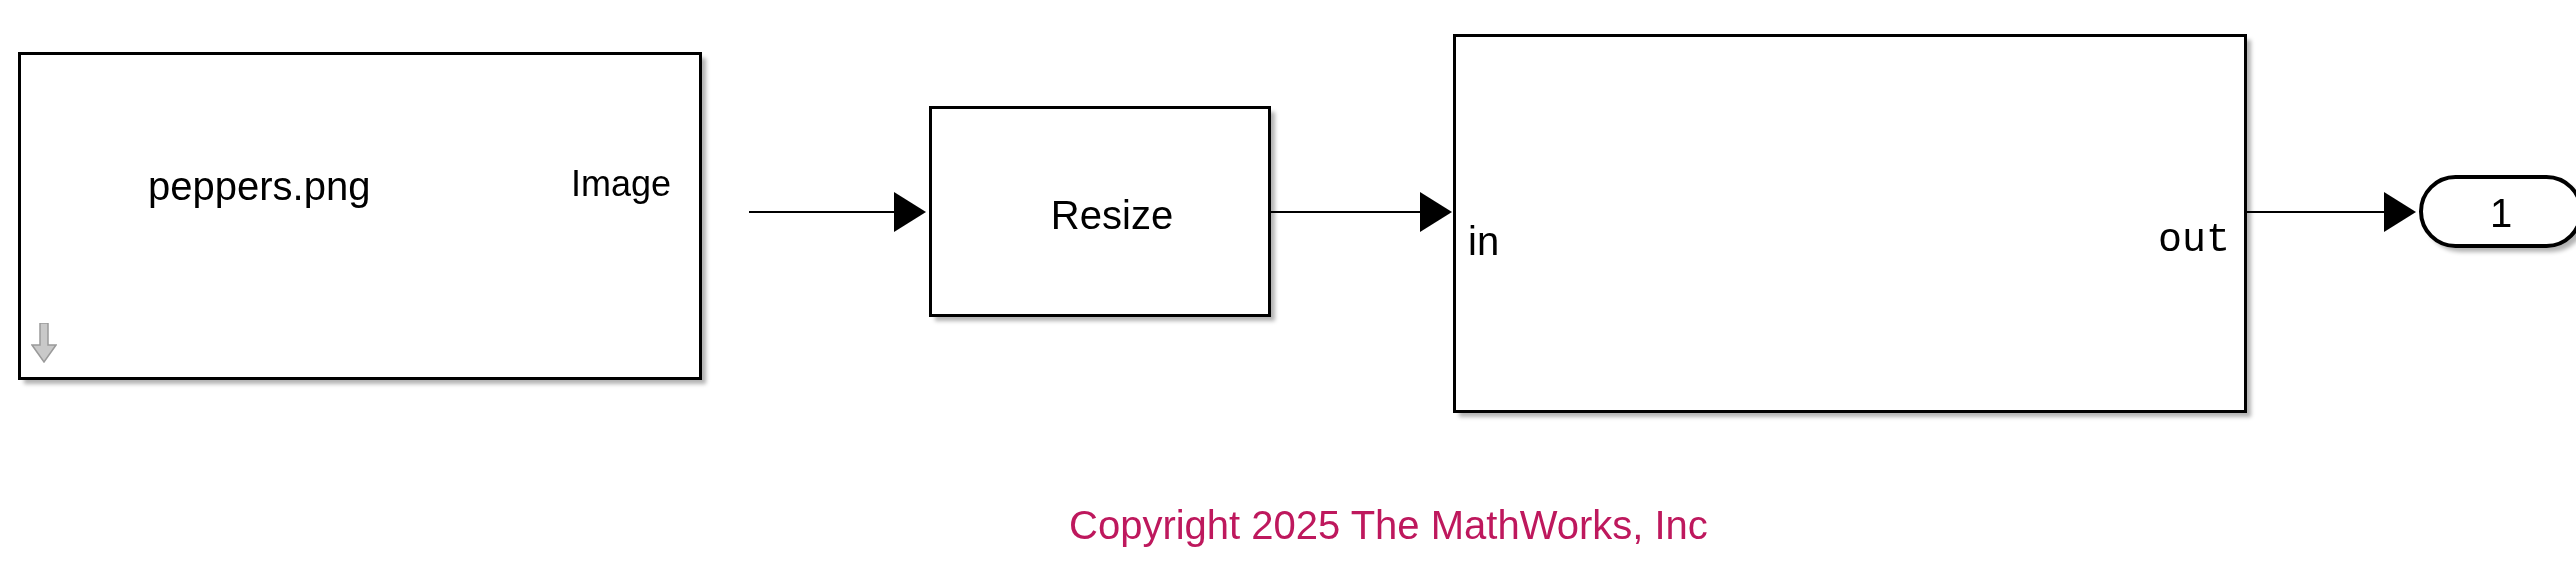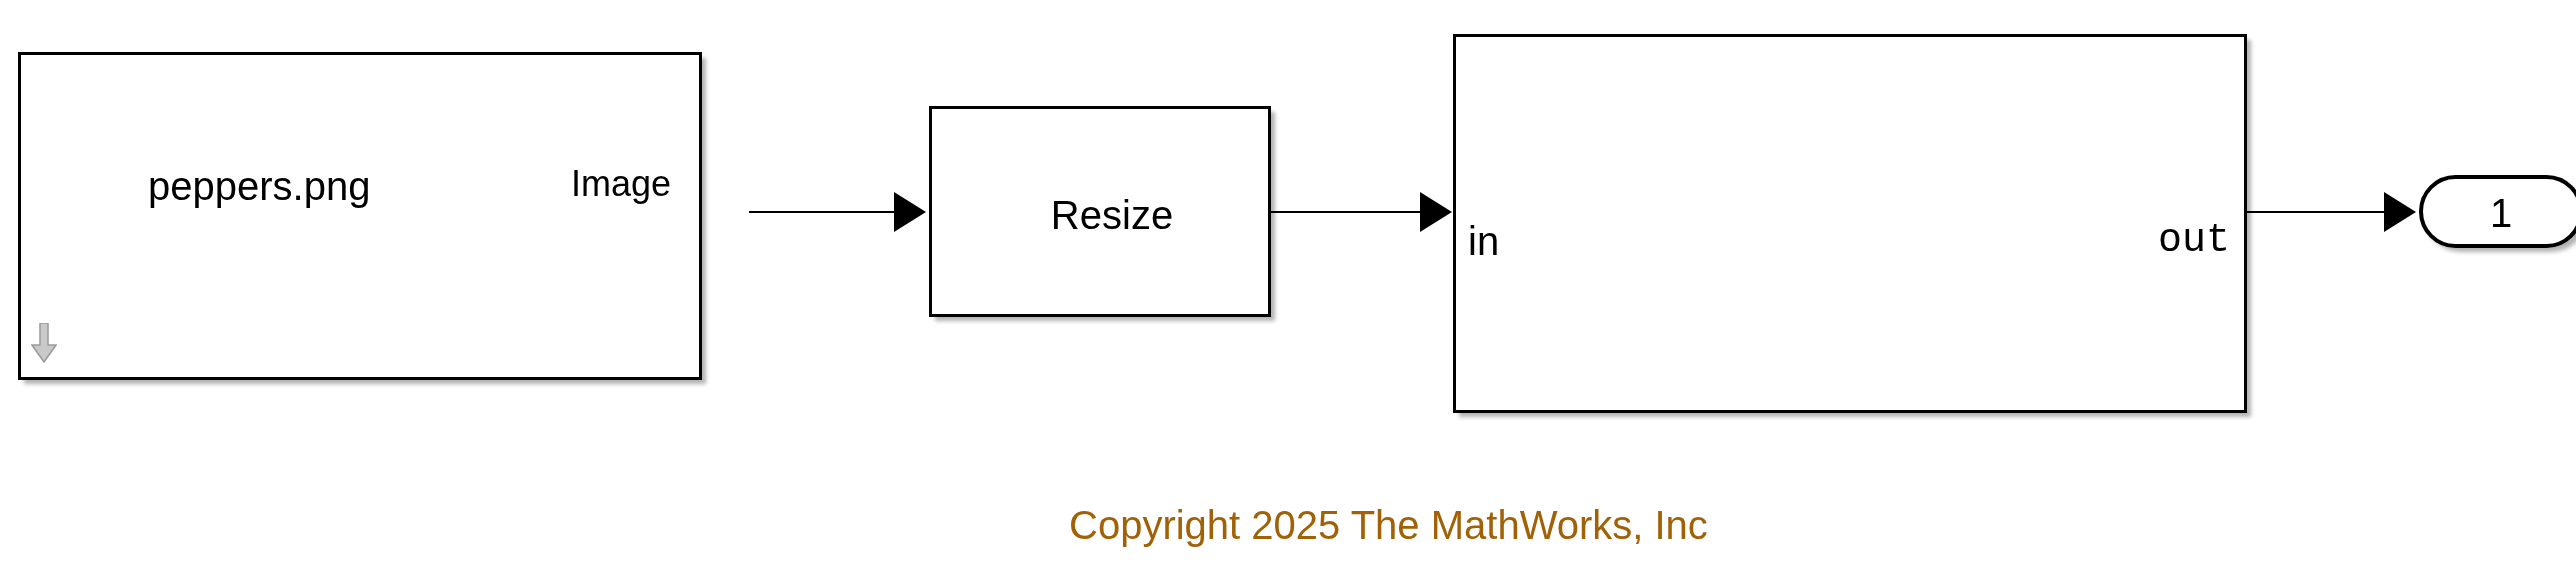--- a/index.html
+++ b/index.html
@@ -107,21 +107,21 @@
   .down-badge {
     position: absolute;
     width: 26px;
     height: 40px;
   }
 
   
   .copyright {
     position: absolute;
     white-space: nowrap;
-    color: #a16207;
+    color: #be185d;
     font-size: 40px;
     font-family: "Liberation Sans", sans-serif;
     line-height: 1;
   }
 </style>
 </head>
 <body>
 
 <div id="canvas">
 

